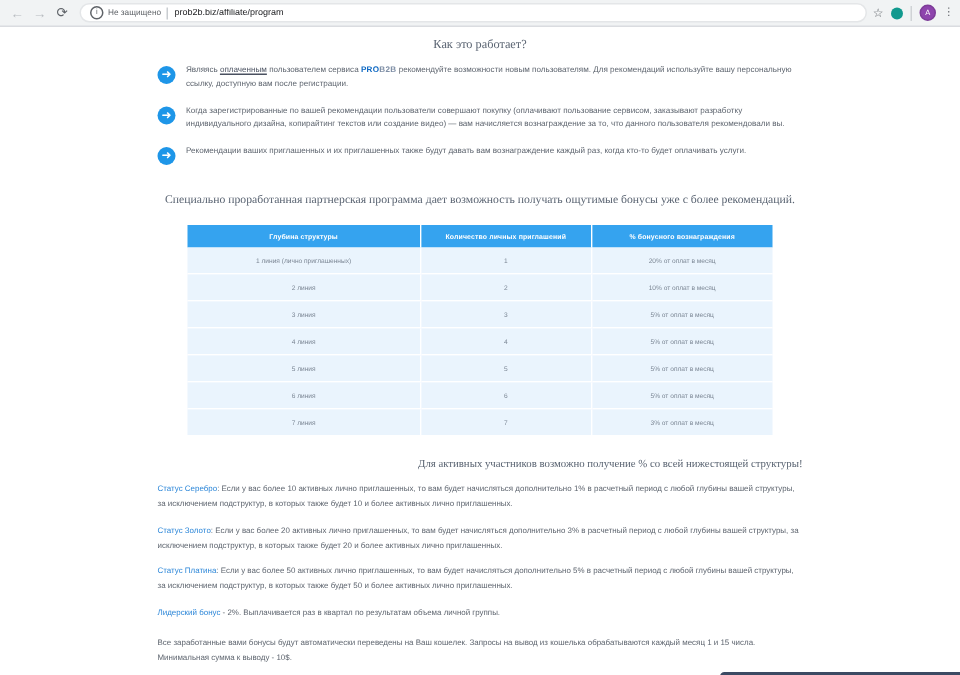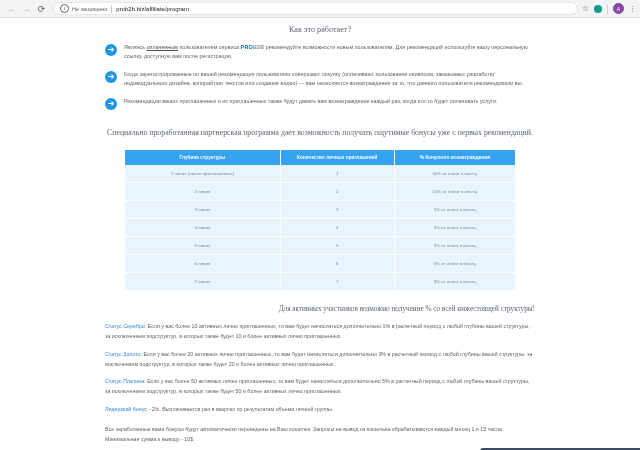--- a/index.html
+++ b/index.html
@@ -203,21 +203,21 @@
         <span class="bullet-text">Когда зарегистрированные по вашей рекомендации пользователи совершают покупку (оплачивают пользование сервисом, заказывают разработку индивидуального дизайна, копирайтинг текстов или создание видео) — вам начисляется вознаграждение за то, что данного пользователя рекомендовали вы.</span>
       </div>
 
       <div class="bullet">
         <span class="bullet-icon">➜</span>
         <span class="bullet-text">Рекомендации ваших приглашенных и их приглашенных также будут давать вам вознаграждение каждый раз, когда кто-то будет оплачивать услуги.</span>
       </div>
 
     </div>
 
-    <h2 class="sub-title">Специально проработанная партнерская программа дает возможность получать ощутимые бонусы уже с первых рекомендаций.</h2>
+    <h2 class="sub-title">Специально проработанная партнерская программа дает возможность получать ощутимые бонусы уже с более рекомендаций.</h2>
 
     <table class="bonus">
       <thead>
         <tr>
           <th style="width:40%">Глубина структуры</th>
           <th style="width:29%">Количество личных приглашений</th>
           <th style="width:31%">% бонусного вознаграждения</th>
         </tr>
       </thead>
       <tbody>

